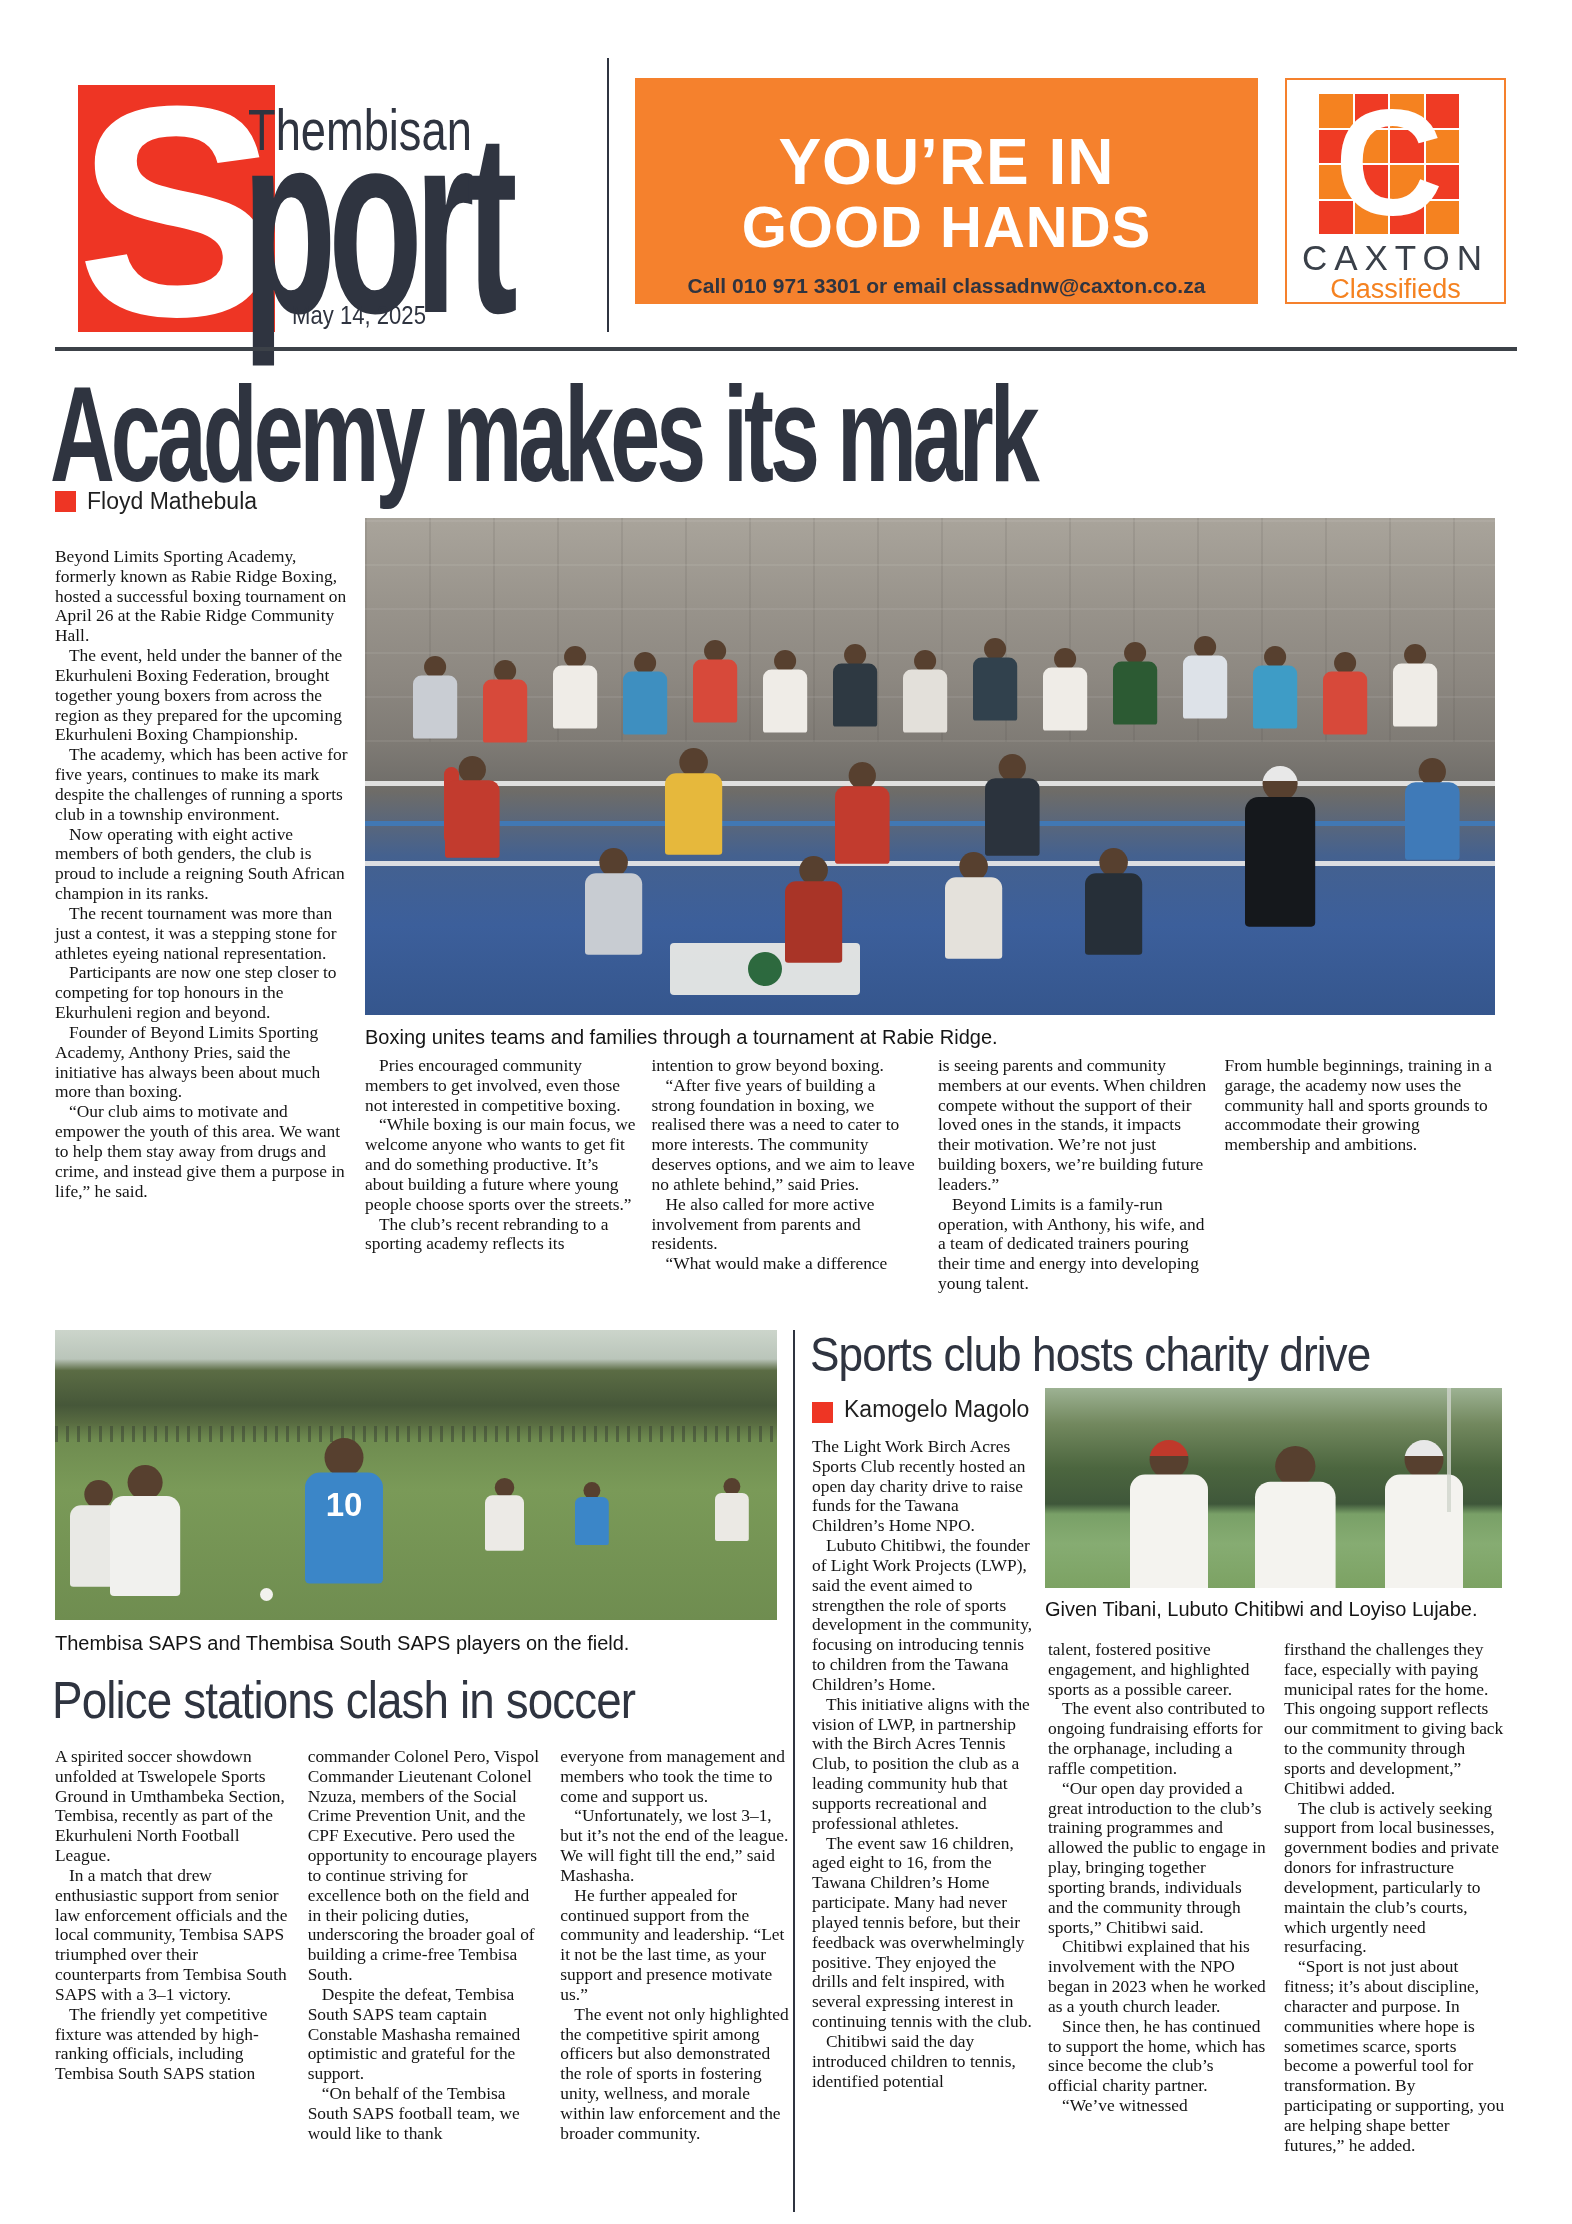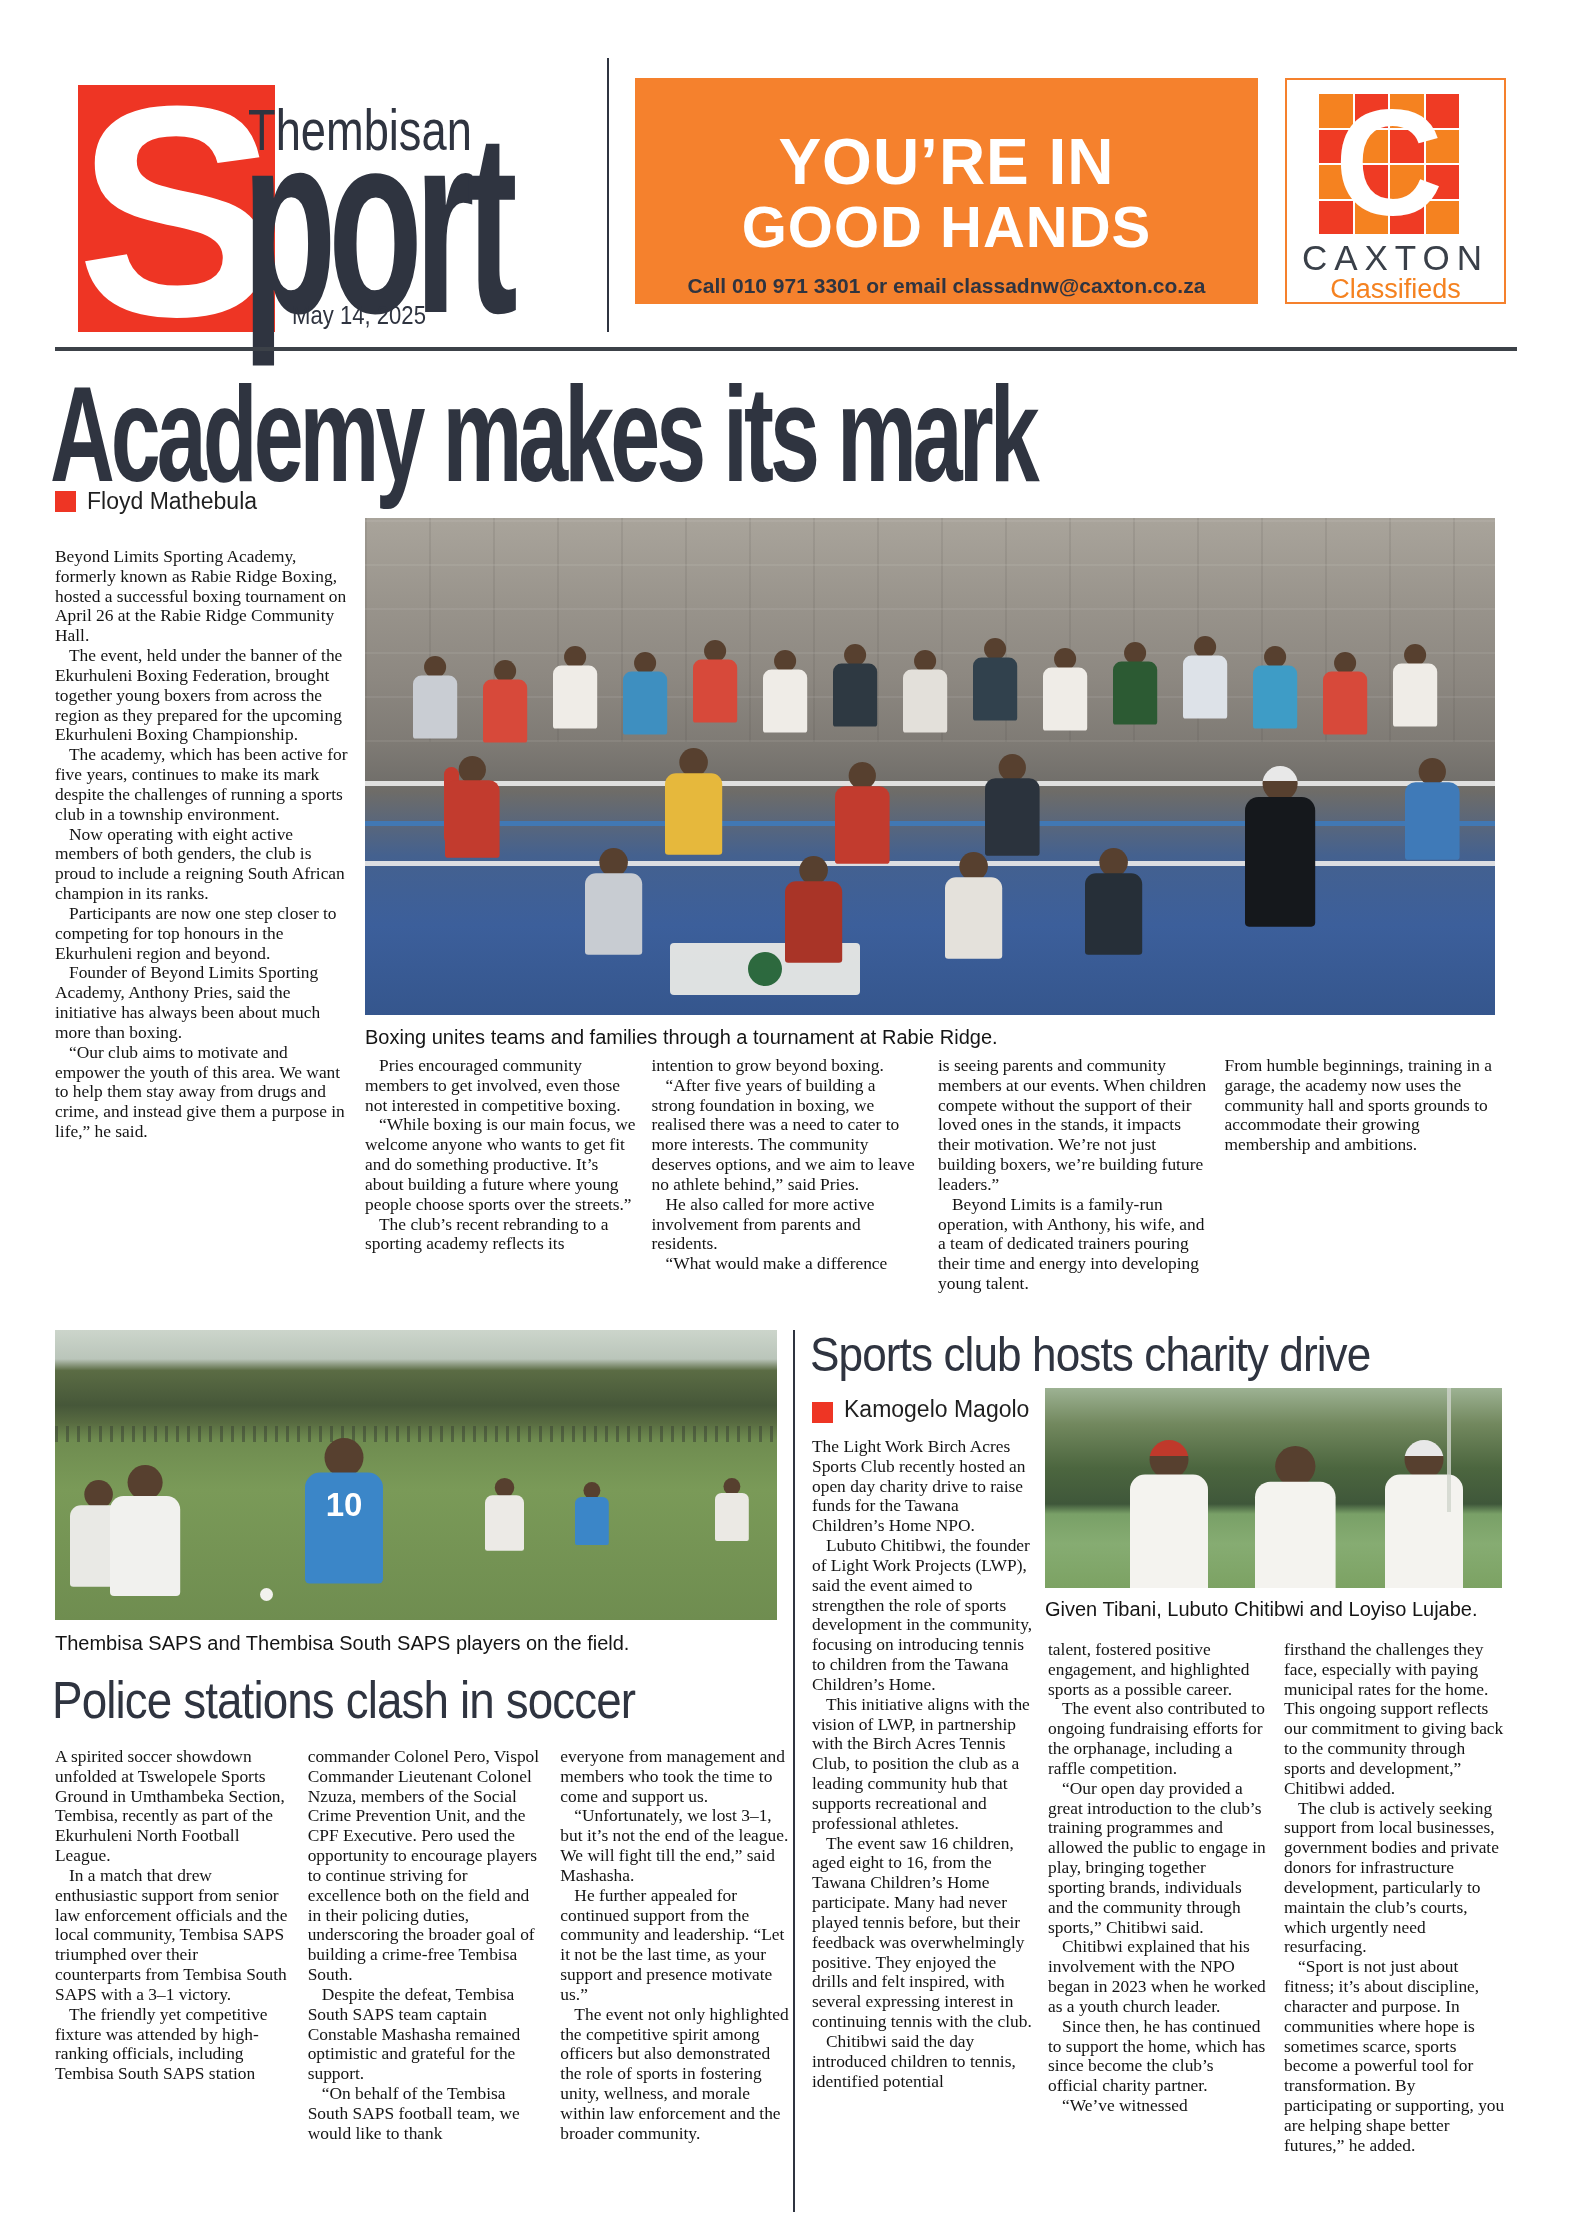--- a/index.html
+++ b/index.html
@@ -150,20 +150,21 @@
   <div class="byline" style="left:55px;top:488px;">
     <span class="sq"></span>
     <span>Floyd Mathebula</span>
   </div>
 
   <div class="col-intro serif-col">
       <p>Beyond Limits Sporting Academy, formerly known as Rabie Ridge Boxing, hosted a successful boxing tournament on April 26 at the Rabie Ridge Community Hall.</p>
       <p>The event, held under the banner of the Ekurhuleni Boxing Federation, brought together young boxers from across the region as they prepared for the upcoming Ekurhuleni Boxing Championship.</p>
       <p>The academy, which has been active for five years, continues to make its mark despite the challenges of running a sports club in a township environment.</p>
       <p>Now operating with eight active members of both genders, the club is proud to include a reigning South African champion in its ranks.</p>
+      <p>The recent tournament was more than just a contest, it was a stepping stone for athletes eyeing national representation.</p>
       <p>Participants are now one step closer to competing for top honours in the Ekurhuleni region and beyond.</p>
       <p>Founder of Beyond Limits Sporting Academy, Anthony Pries, said the initiative has always been about much more than boxing.</p>
       <p>“Our club aims to motivate and empower the youth of this area. We want to help them stay away from drugs and crime, and instead give them a purpose in life,” he said.</p>
     </div>
 
   <div class="photo photo-boxing" id="photo-boxing">
     <span class="rope" style="top:53%;"></span>
     <span class="rope blue" style="top:61%;"></span>
     <span class="rope" style="top:69%;"></span>
     <span class="post"></span>

